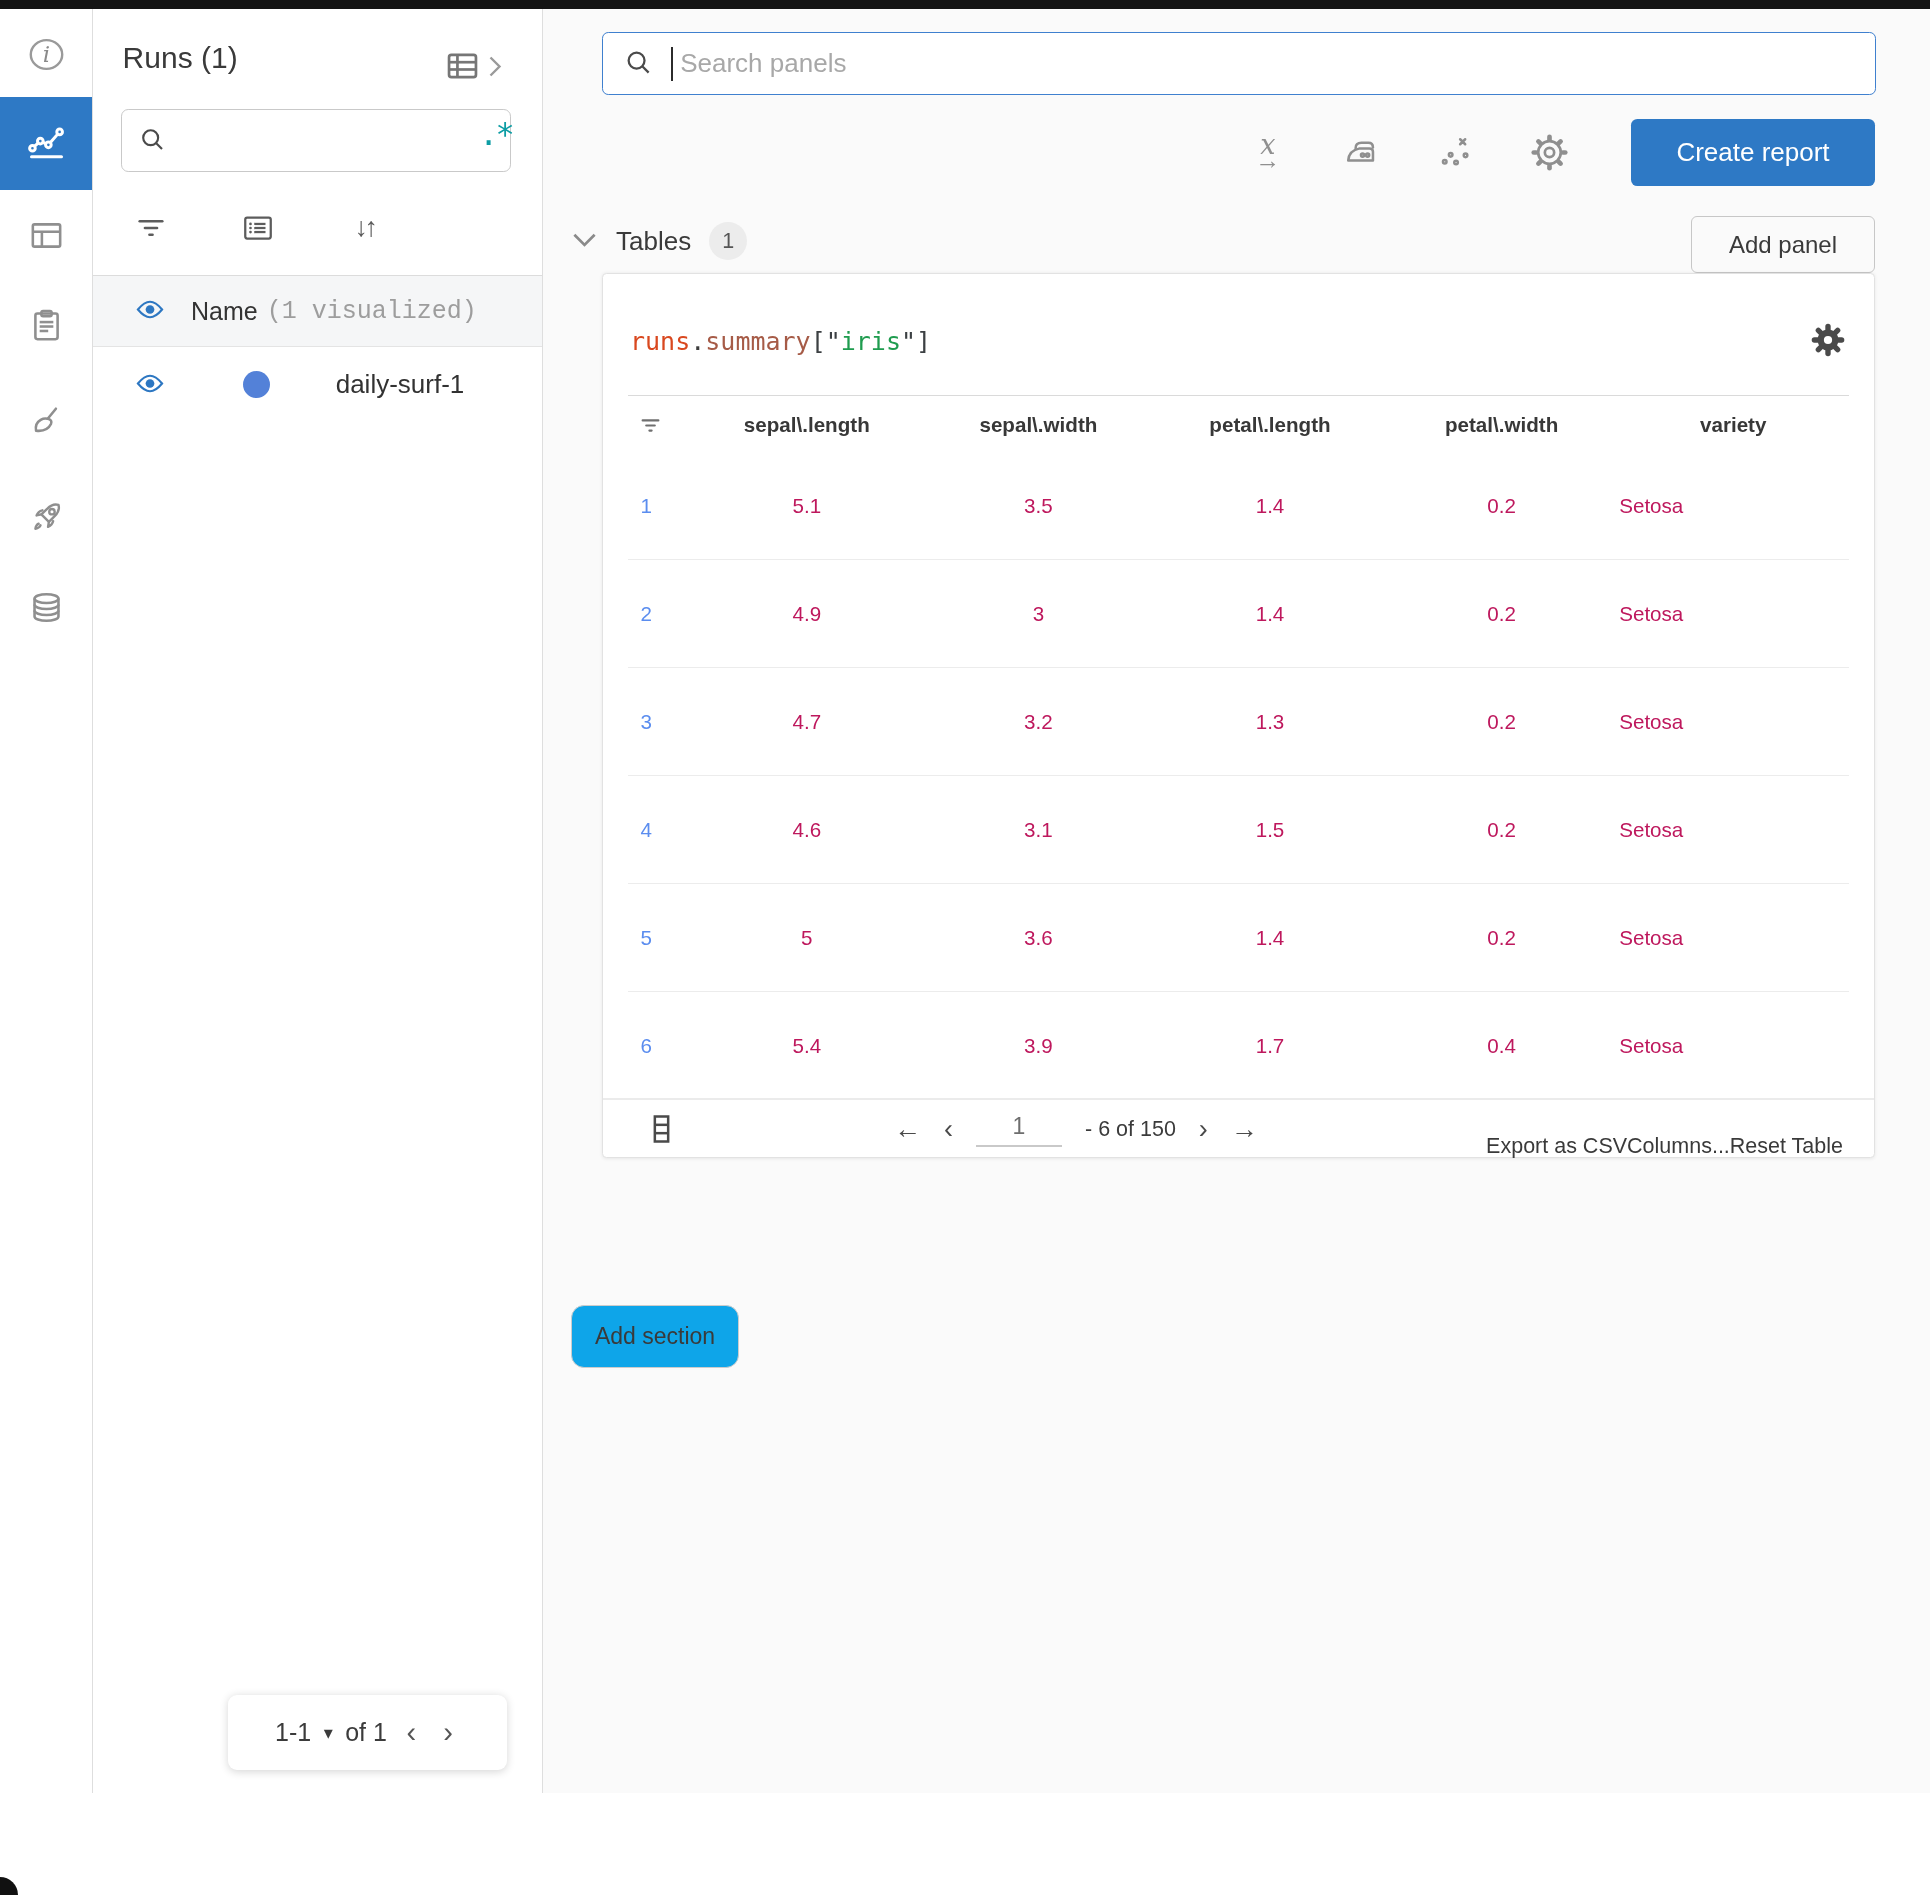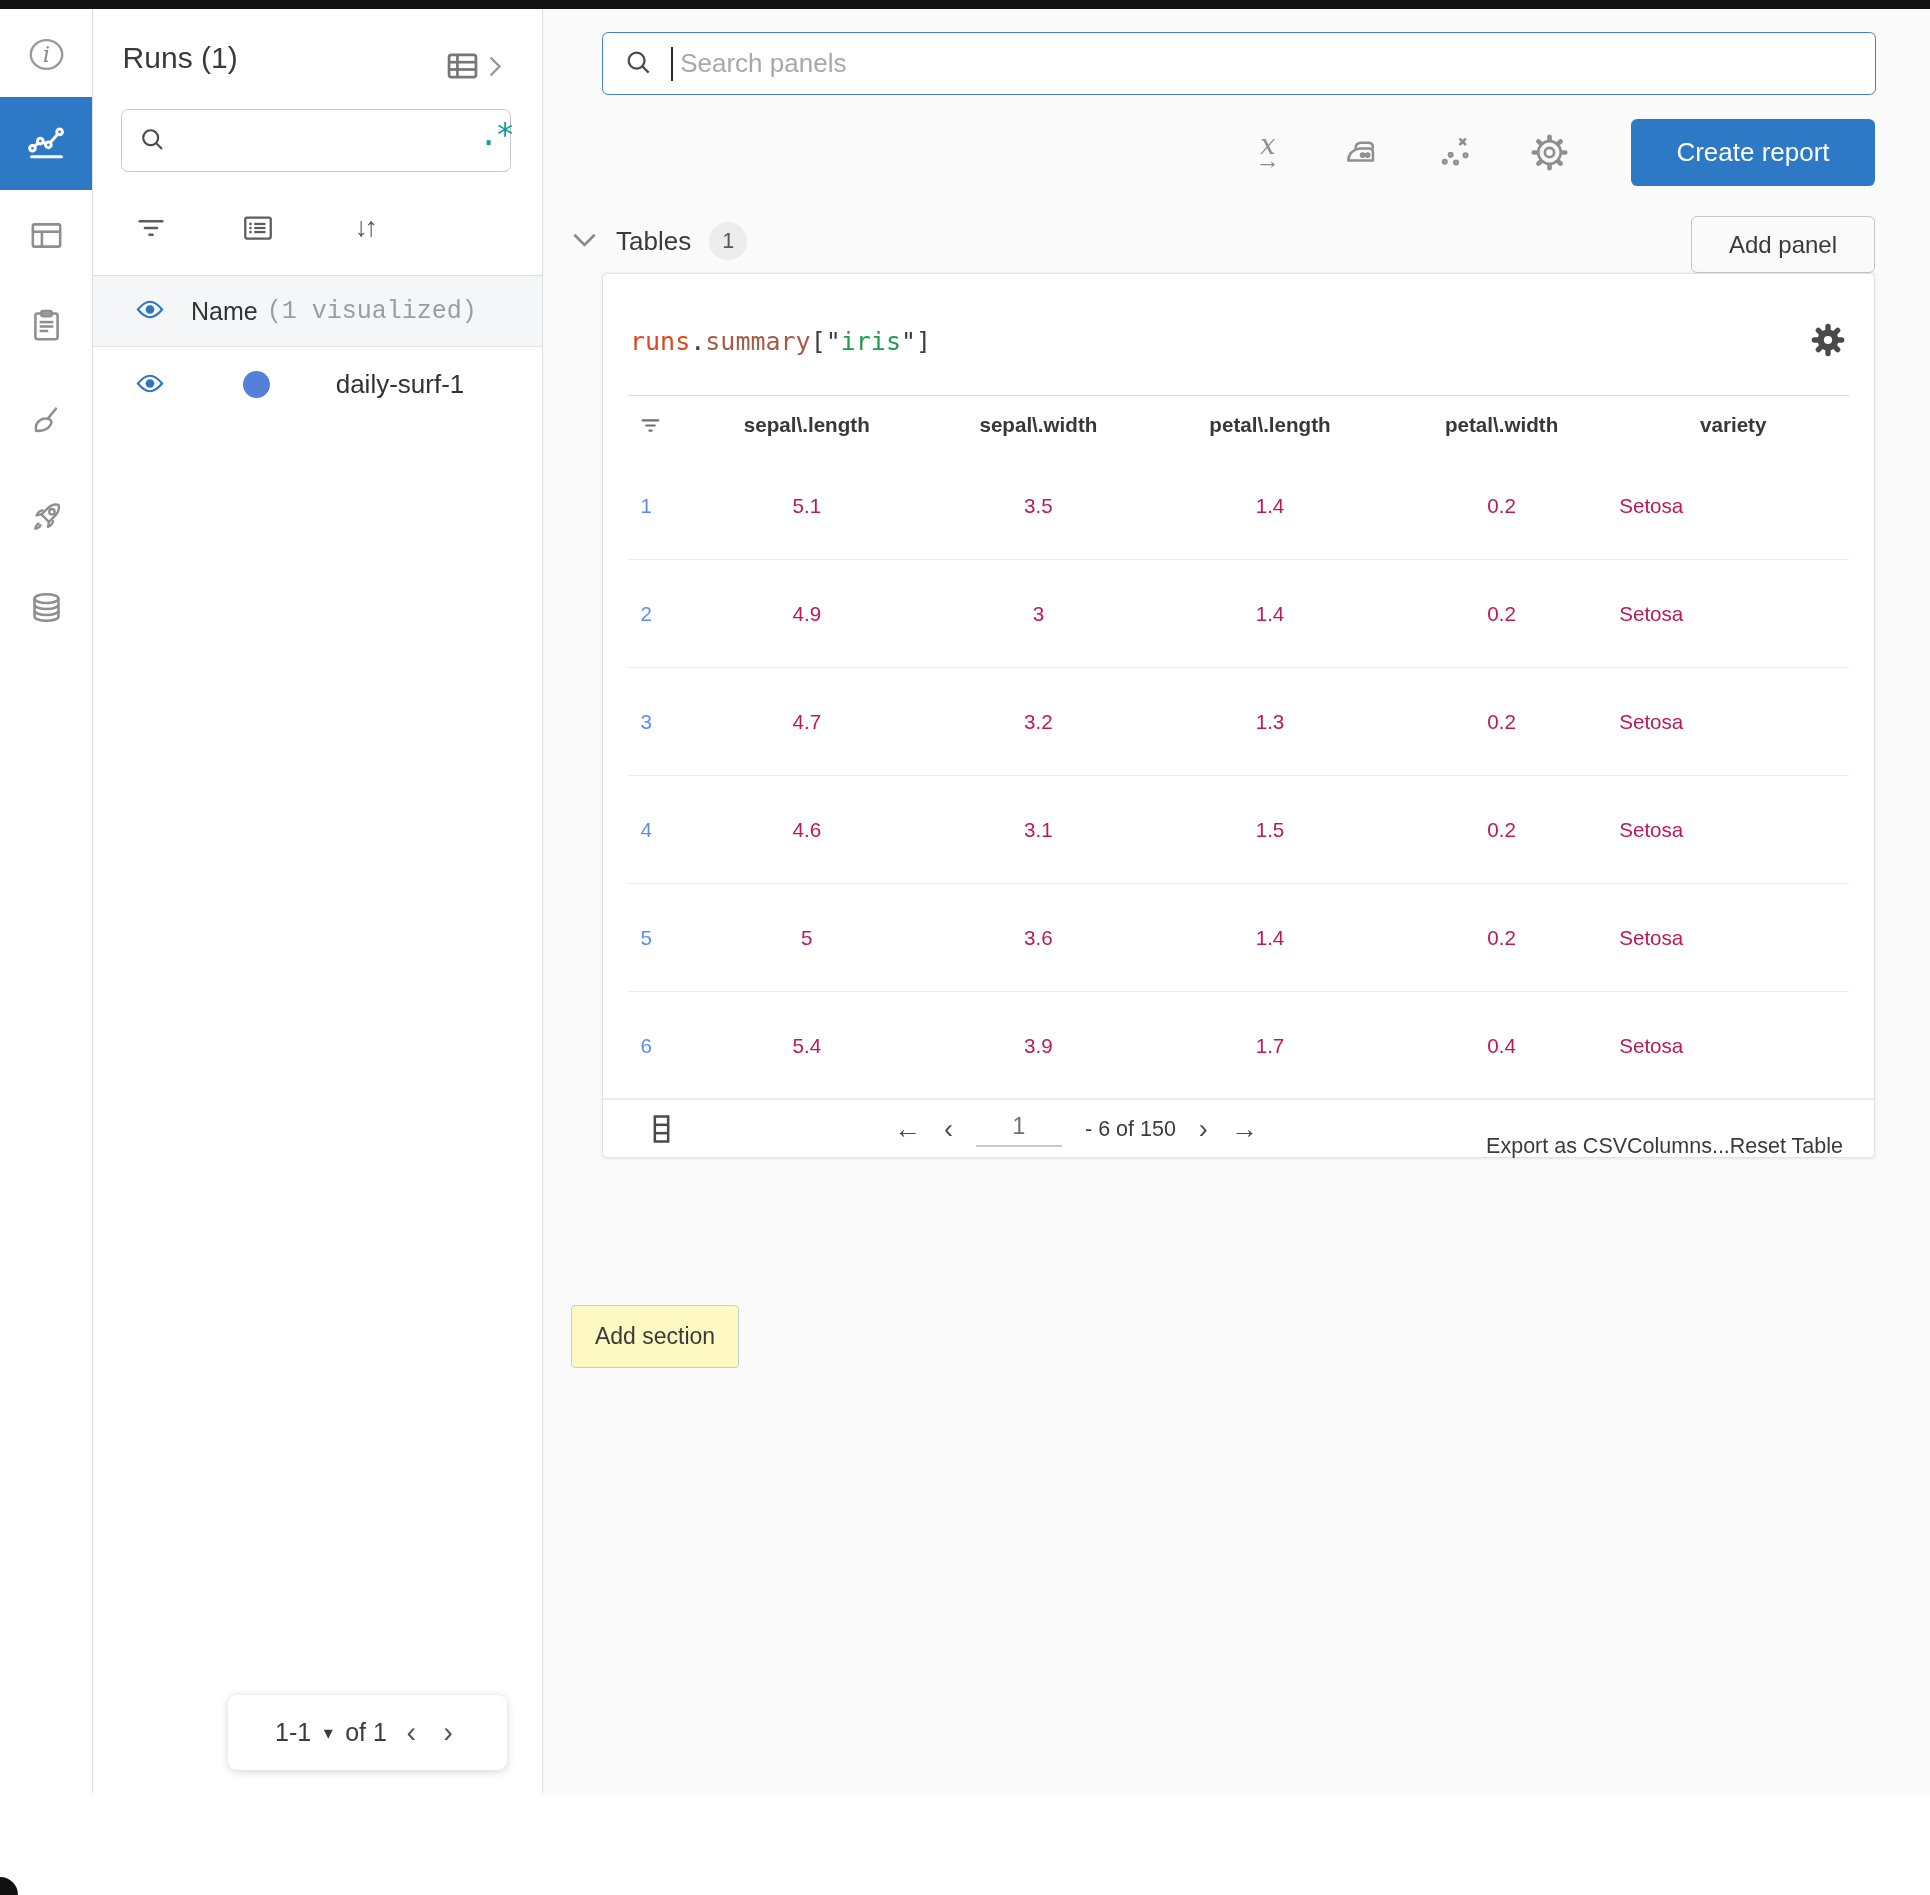--- a/index.html
+++ b/index.html
@@ -83,21 +83,21 @@
   .navglyph{font-size:27px;color:#4a4a4a;cursor:pointer;}
   .pageinput{width:82px;border:none;border-bottom:2.7px solid #c9c9c9;outline:none;background:transparent;text-align:center;
              font-size:23px;color:#6e6e6e;font-family:"Liberation Sans",sans-serif;padding-bottom:5.4px;}
   .rangelbl{font-size:21.5px;color:#3b3b3b;}
   .foot-links{position:absolute;right:31px;top:0;height:59px;display:flex;align-items:flex-end;}
   .foot-links span{font-size:21.5px;color:#3a3a3a;cursor:pointer;}
 
   
   .hidden-row{position:absolute;left:0;right:0;top:1202px;height:76px;border-top:0.9px solid #d8d8d8;border-bottom:0.9px solid #d8d8d8;
               display:flex;align-items:center;padding-left:28px;box-sizing:border-box;background:#fafafa;gap:19.7px;}
-  .add-section{position:absolute;left:28px;top:1296px;width:168px;height:63px;background:#fef9c3;border:0.9px solid #cccccc;border-radius:4px;
+  .add-section{position:absolute;left:28px;top:1296px;width:168px;height:63px;background:#0ea5e9;border:0.9px solid #cccccc;border-radius:13px;
                font-size:23px;color:#3a3a3a;font-family:"Liberation Sans",sans-serif;cursor:pointer;}
 
   
   .statusbar{position:absolute;left:0;right:0;bottom:0;height:102px;background:#fff;border-top:0.9px solid #d4d4d4;}
   .ws-label{position:absolute;left:185px;top:50%;transform:translateY(-50%);font-size:26px;color:#3f3f3f;}
   .kebab{position:absolute;left:372px;top:50%;transform:translateY(-50%);font-size:30px;color:#5a5a5a;cursor:pointer;}
   .updated{position:absolute;right:308px;top:50%;transform:translateY(-50%);font-size:23px;color:#b3b3b3;
            border-bottom:1.8px dotted #c9c9c9;padding-bottom:3.6px;}
   .undo-group{position:absolute;right:163px;top:21.5px;width:114px;height:59px;background:#f6f6f6;border-radius:9px;display:flex;}
   .undo-group .half{flex:1;display:flex;align-items:center;justify-content:center;font-size:30px;color:#cfcfcf;cursor:pointer;}

